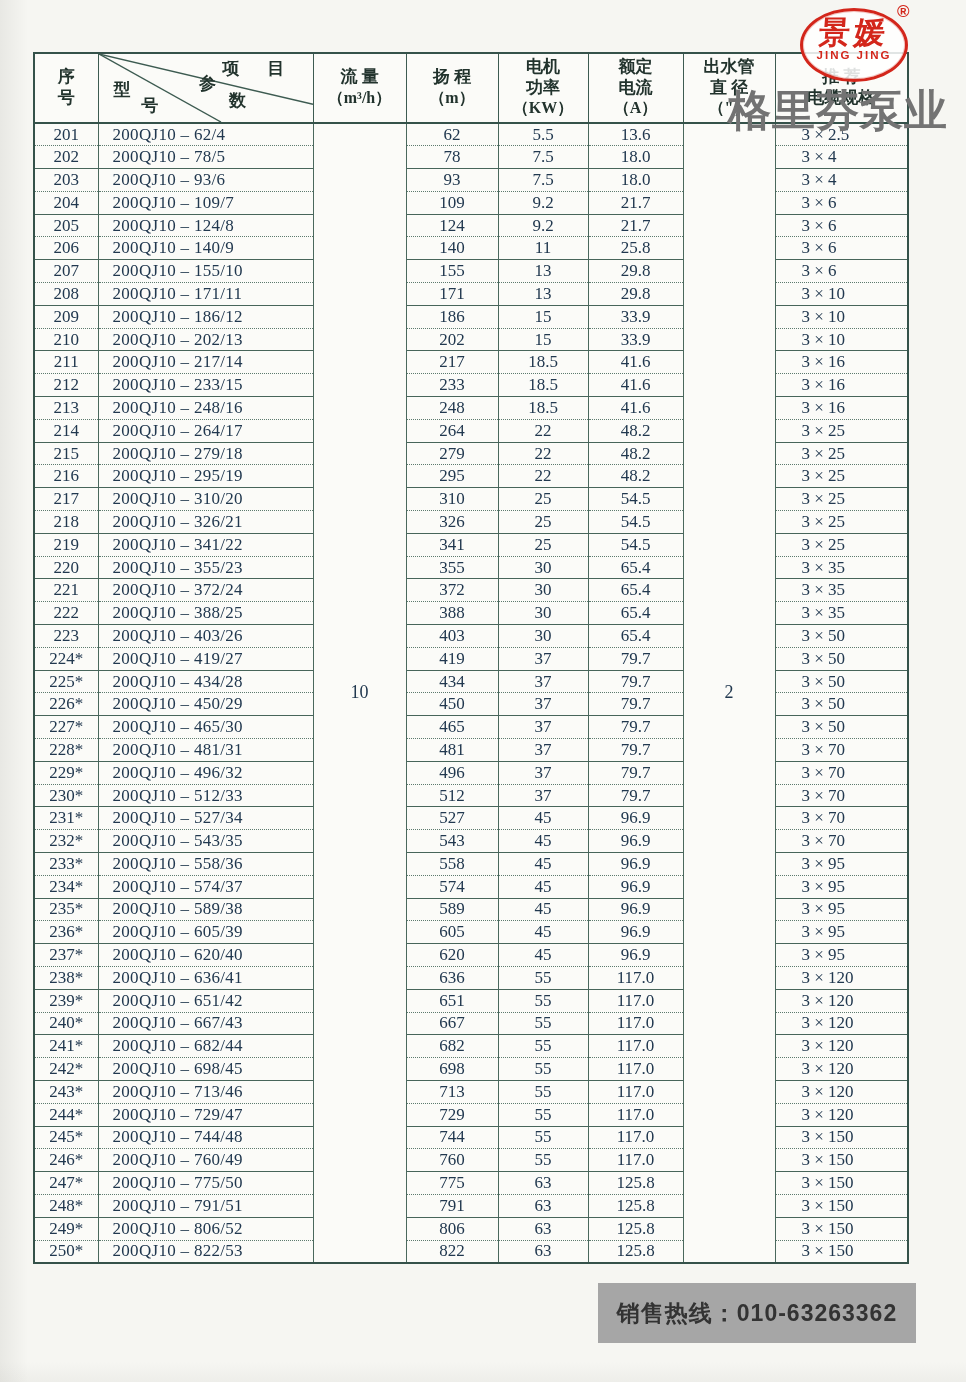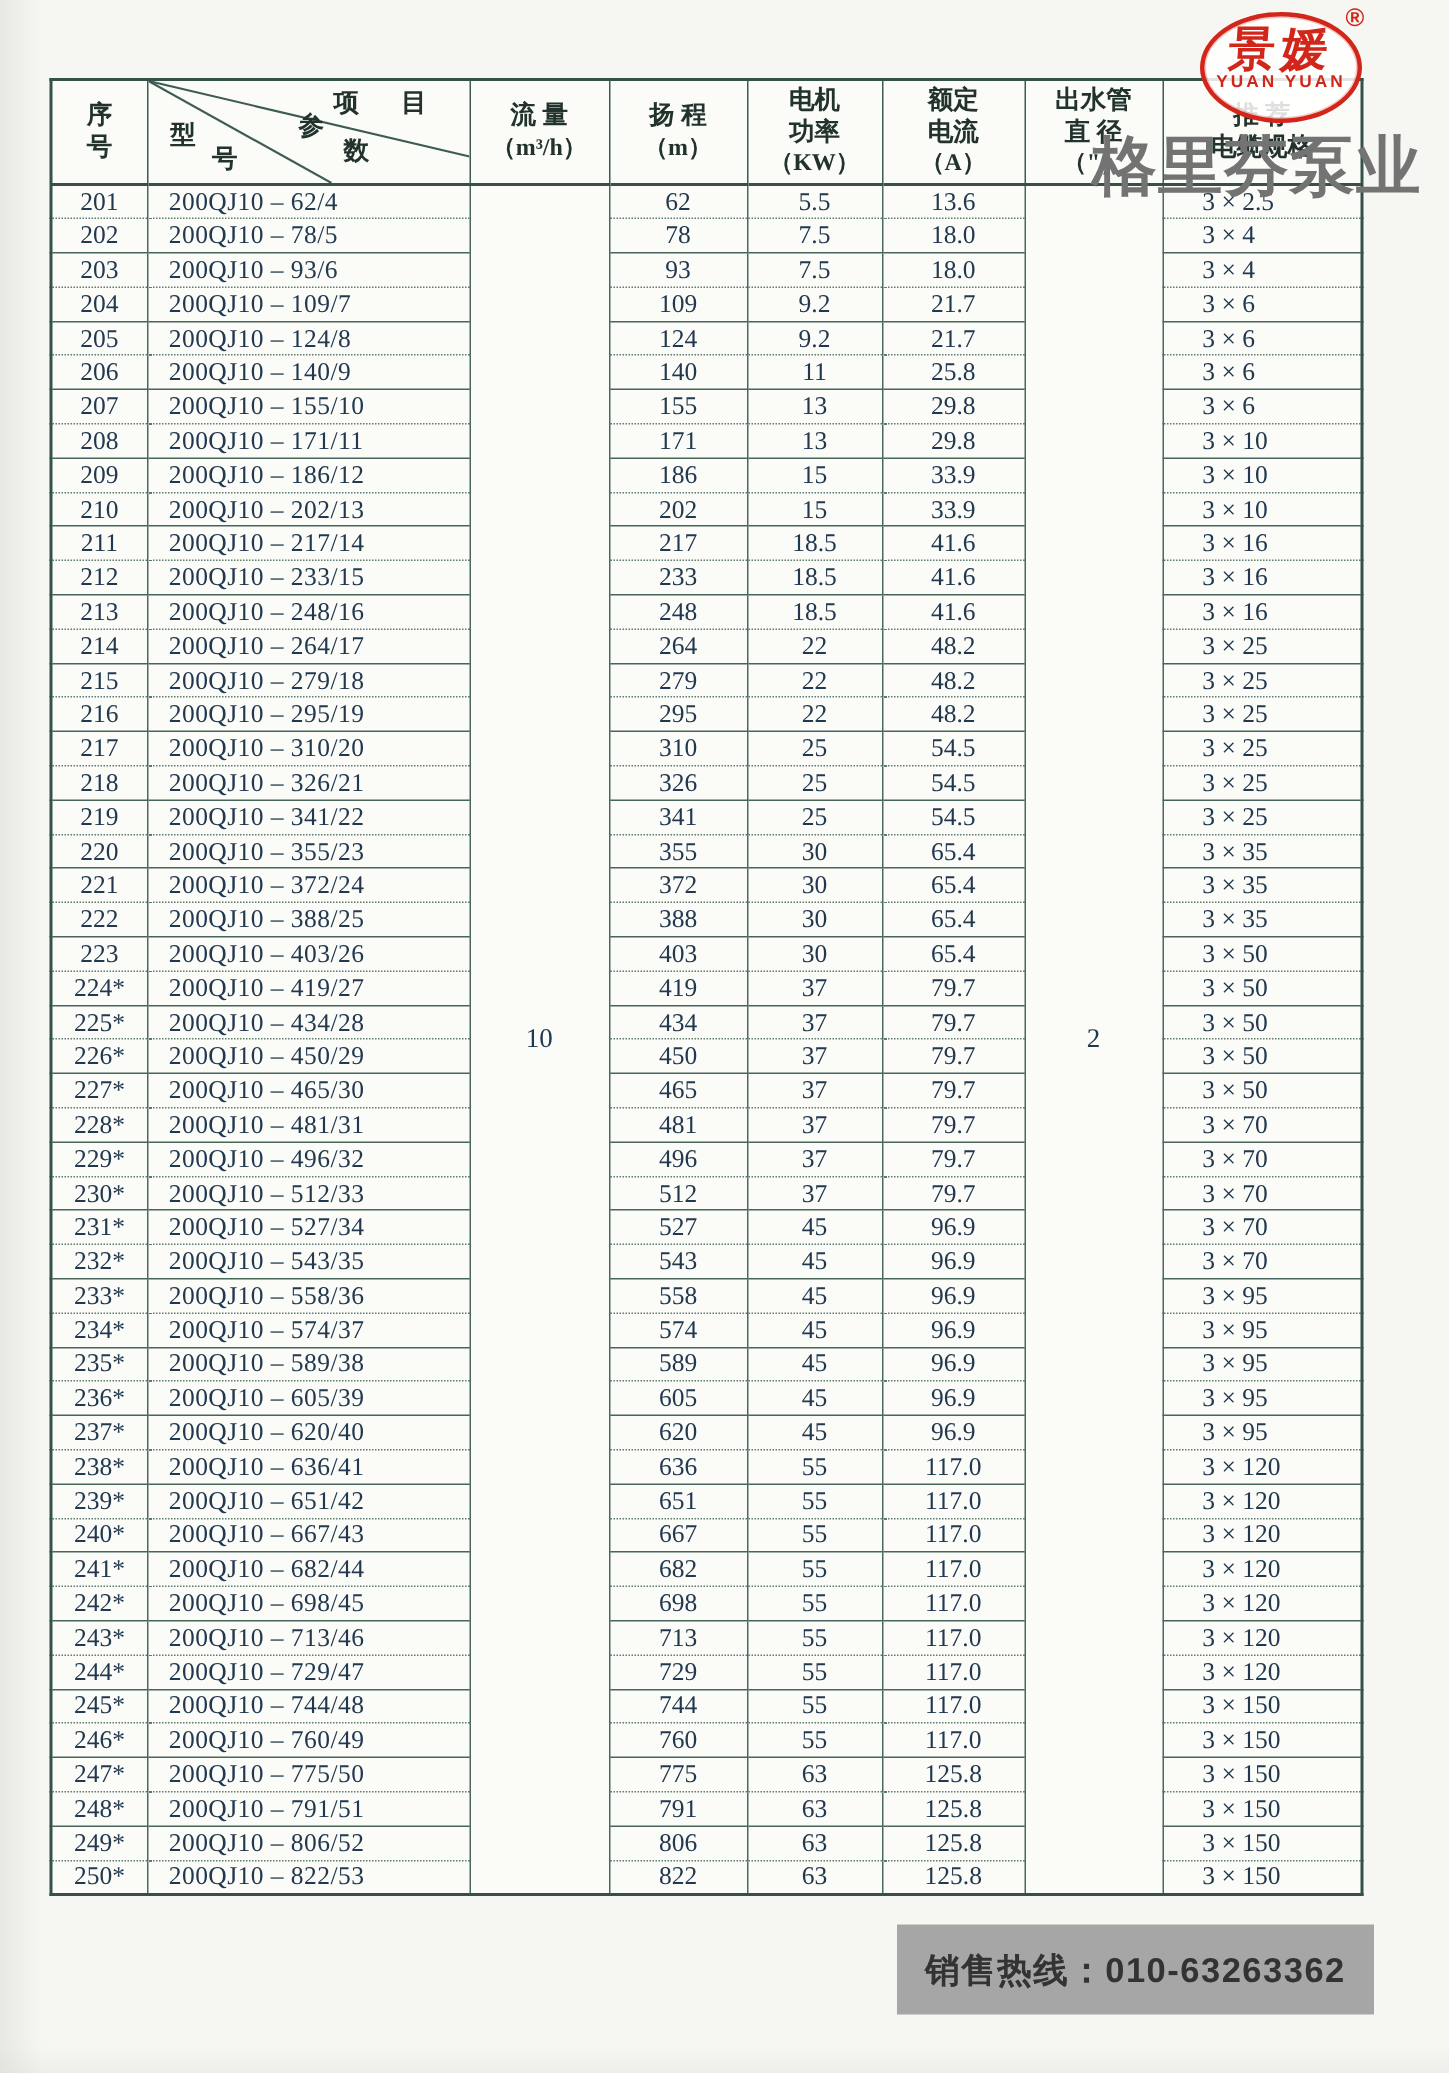--- a/index.html
+++ b/index.html
@@ -552,21 +552,21 @@
           <td class="c-current">125.8</td>
           <td class="c-cable">3 × 150</td>
         </tr>
       </tbody>
   </table>
 </div>
 
 <div class="logo">
   <div class="logo-oval">
     <span class="logo-cn">景媛</span>
-    <span class="logo-en">YUAN YUAN</span>
+    <span class="logo-en">JING JING</span>
   </div>
   <span class="logo-reg">®</span>
   <div class="company">格里芬泵业</div>
 </div>
 
 <div class="hotline">
   <span>销售热线：010-63263362</span>
 </div>
 
 </body></html>

